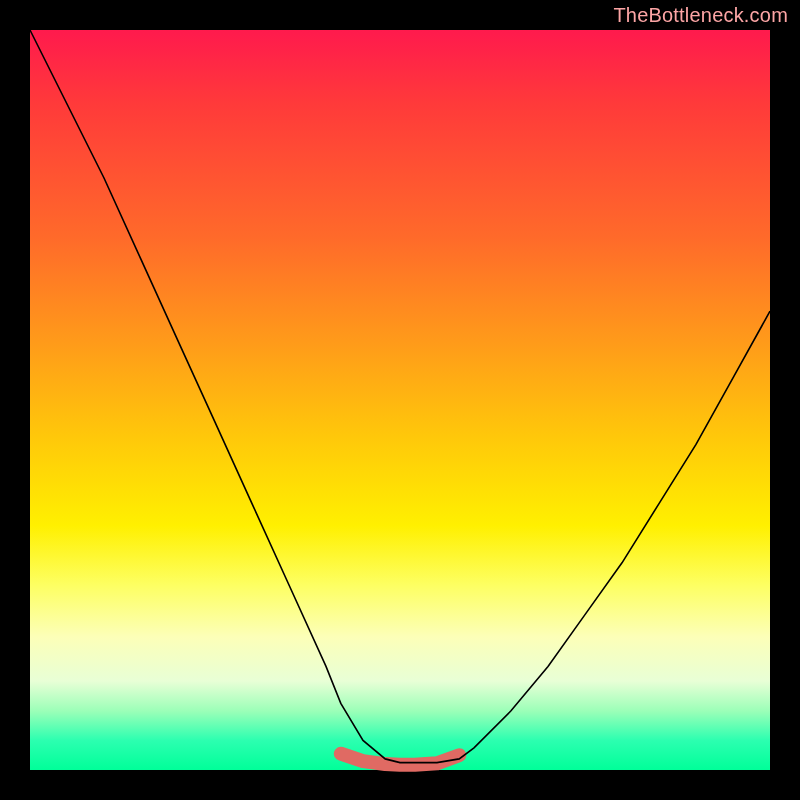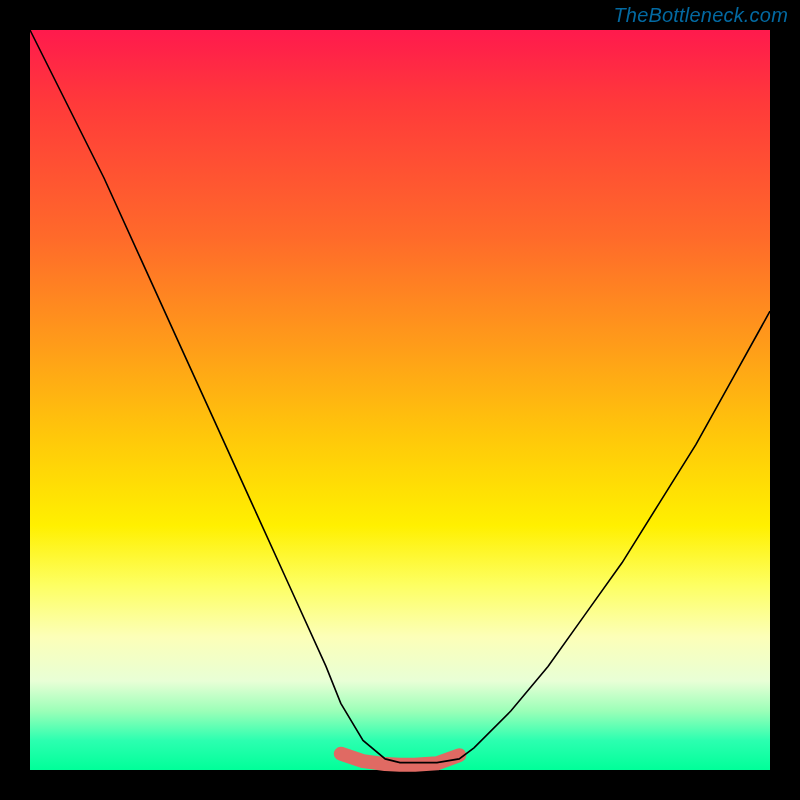--- a/index.html
+++ b/index.html
@@ -14,26 +14,25 @@
   .frame {
     position: relative;
     width: 800px;
     height: 800px;
     background: #000;
   }
   .watermark {
     position: absolute;
     top: 4px;
     right: 12px;
-    color: #0369a1;
+    color: #fca5a5;
     font-size: 20px;
     font-weight: 500;
     letter-spacing: 0.2px;
     z-index: 30;
-    font-style: italic;
   }
   .plot-wrap {
     position: absolute;
     left: 30px;
     top: 30px;
     width: 740px;
     height: 740px;
   }
   .gradient {
     position: absolute;

